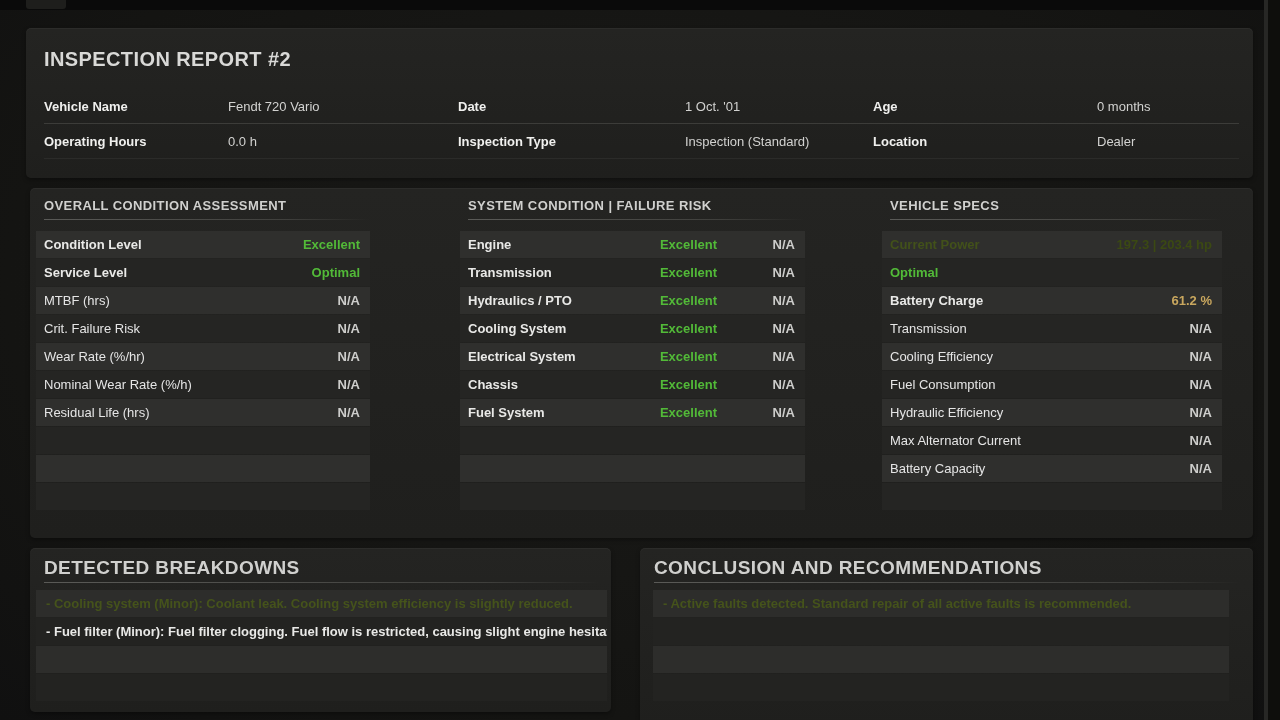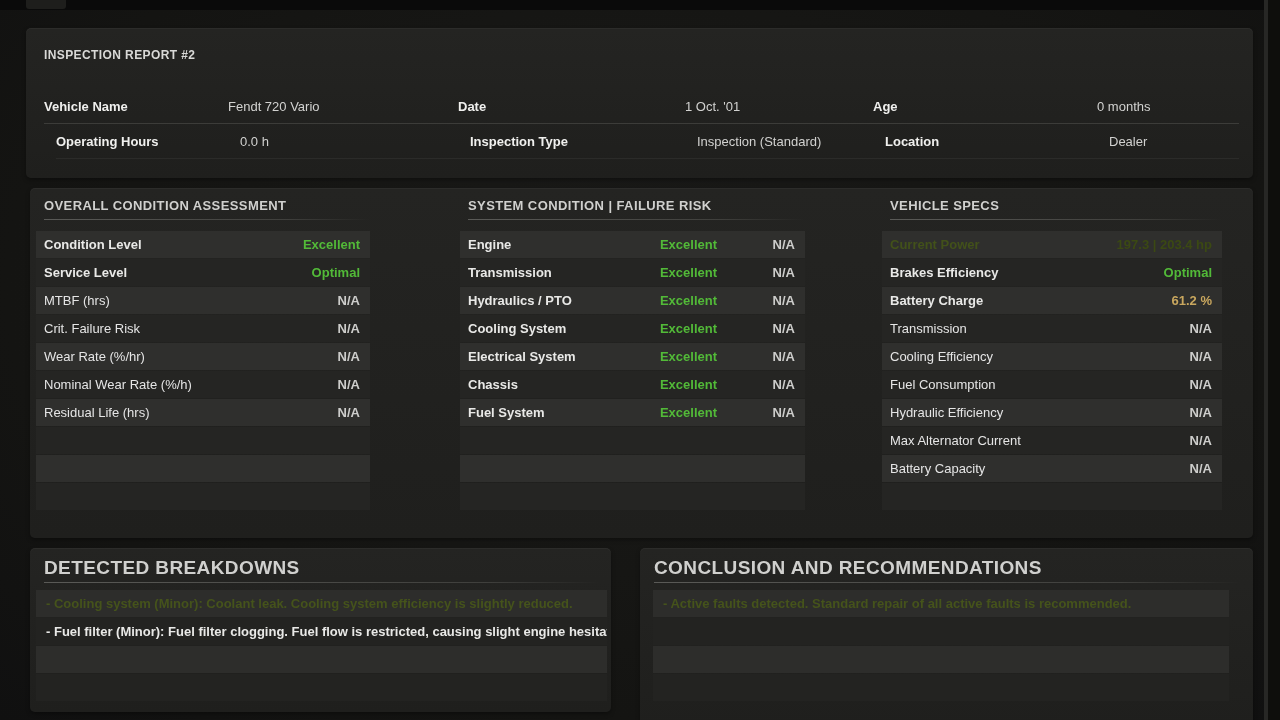--- a/index.html
+++ b/index.html
@@ -19,26 +19,26 @@
     position: absolute;
     background: linear-gradient(180deg, #242422 0%, #1f1f1d 100%);
     border-radius: 5px;
     box-shadow: inset 0 1px 0 rgba(255,255,255,0.04), 0 2px 4px rgba(0,0,0,0.35);
   }
   #header-card { left: 26px; top: 28px; width: 1227px; height: 150px; }
   #mid-card { left: 30px; top: 188px; width: 1223px; height: 350px; }
   #breakdowns-card { left: 30px; top: 548px; width: 581px; height: 164px; }
   #conclusion-card { left: 640px; top: 548px; width: 613px; height: 178px; }
 
-  .page-title { position: absolute; left: 18px; top: 20px; font-size: 12px; font-weight: bold; color: #d9d9d7; letter-spacing: 0.4px; }
+  .page-title { position: absolute; left: 18px; top: 20px; font-size: 20px; font-weight: bold; color: #d9d9d7; letter-spacing: 0.4px; }
 
   .hgrid { position: absolute; left: 18px; right: 14px; top: 61px; }
   .hrow { display: flex; align-items: center; height: 35px; }
   .hrow.first { border-bottom: 1px solid #3c3c39; }
-  .hrow.second { border-bottom: 1px solid #2b2b29; margin-left: 12px; }
+  .hrow.second { border-bottom: 1px solid #2b2b29; }
   .hcell { font-size: 13px; white-space: nowrap; overflow: hidden; }
   .hlabel { font-weight: bold; color: #f0f0ee; }
   .hvalue { color: #d2d2d0; }
   .c1 { width: 184px; } .c2 { width: 230px; } .c3 { width: 227px; }
   .c4 { width: 188px; } .c5 { width: 224px; } .c6 { flex: 1; }
 
   .panel { position: absolute; top: 10px; }
   #panel-overall { left: 6px;  width: 334px; }
   #panel-system  { left: 430px; width: 345px; }
   #panel-specs   { left: 852px; width: 340px; }
@@ -180,21 +180,20 @@
 
   <div class="panel" id="panel-specs">
     <div class="panel-title">VEHICLE SPECS</div>
     <div class="panel-underline"></div>
     <div class="rows">
       <div class="row hl">
         <span class="lbl">Current Power</span>
         <span class="val">197.3 | 203.4 hp</span>
       </div>
       <div class="row">
-        <span class="lbl bright">Brakes Efficiency</span>
         <span class="val good">Optimal</span>
       </div>
       <div class="row">
         <span class="lbl bright">Battery Charge</span>
         <span class="val warn">61.2 %</span>
       </div>
       <div class="row">
         <span class="lbl">Transmission</span>
         <span class="val">N/A</span>
       </div>

